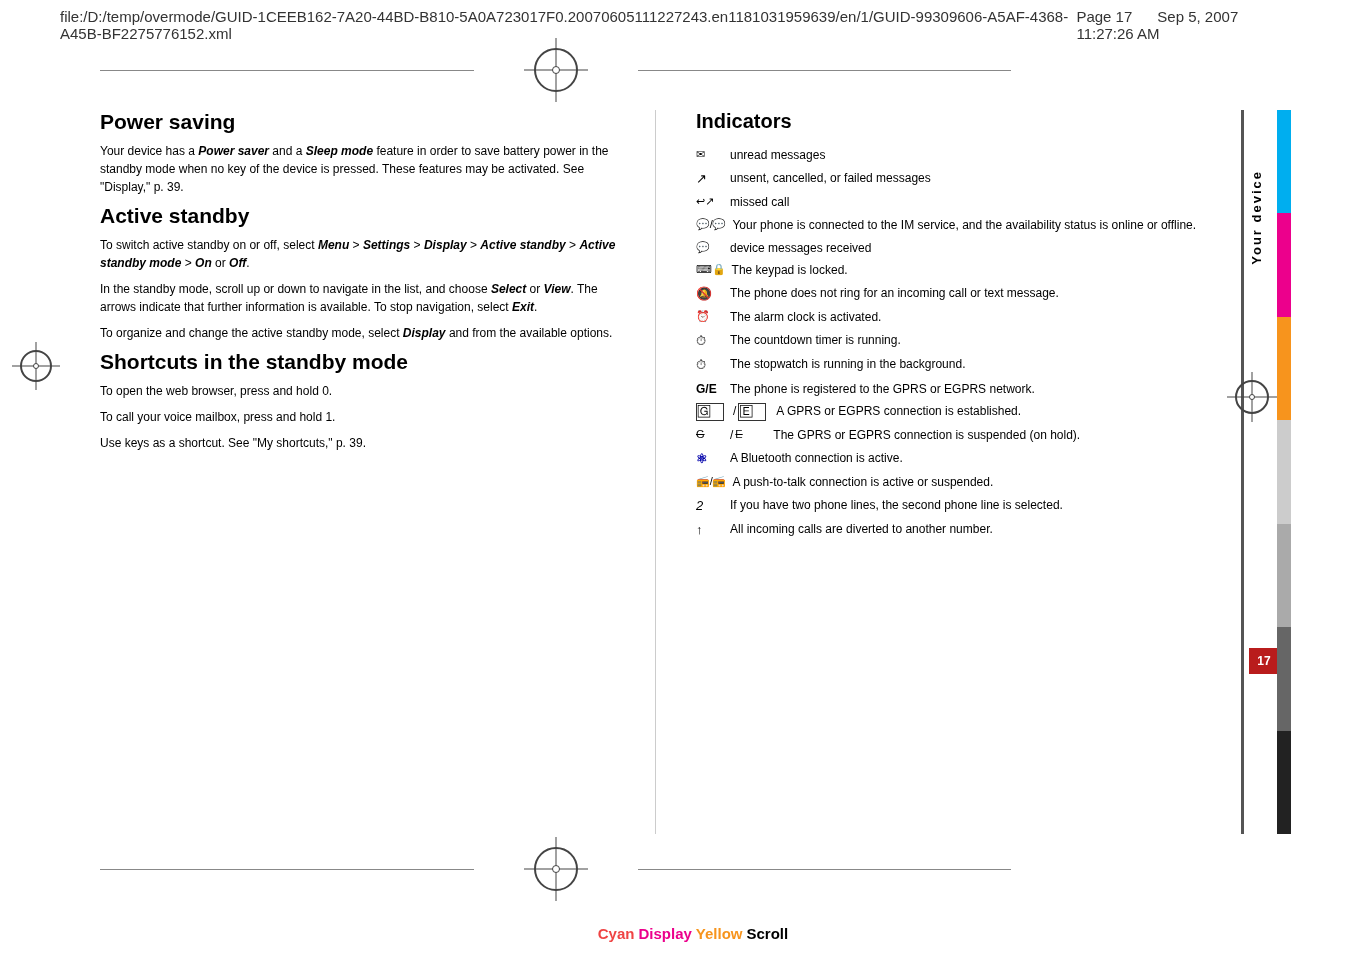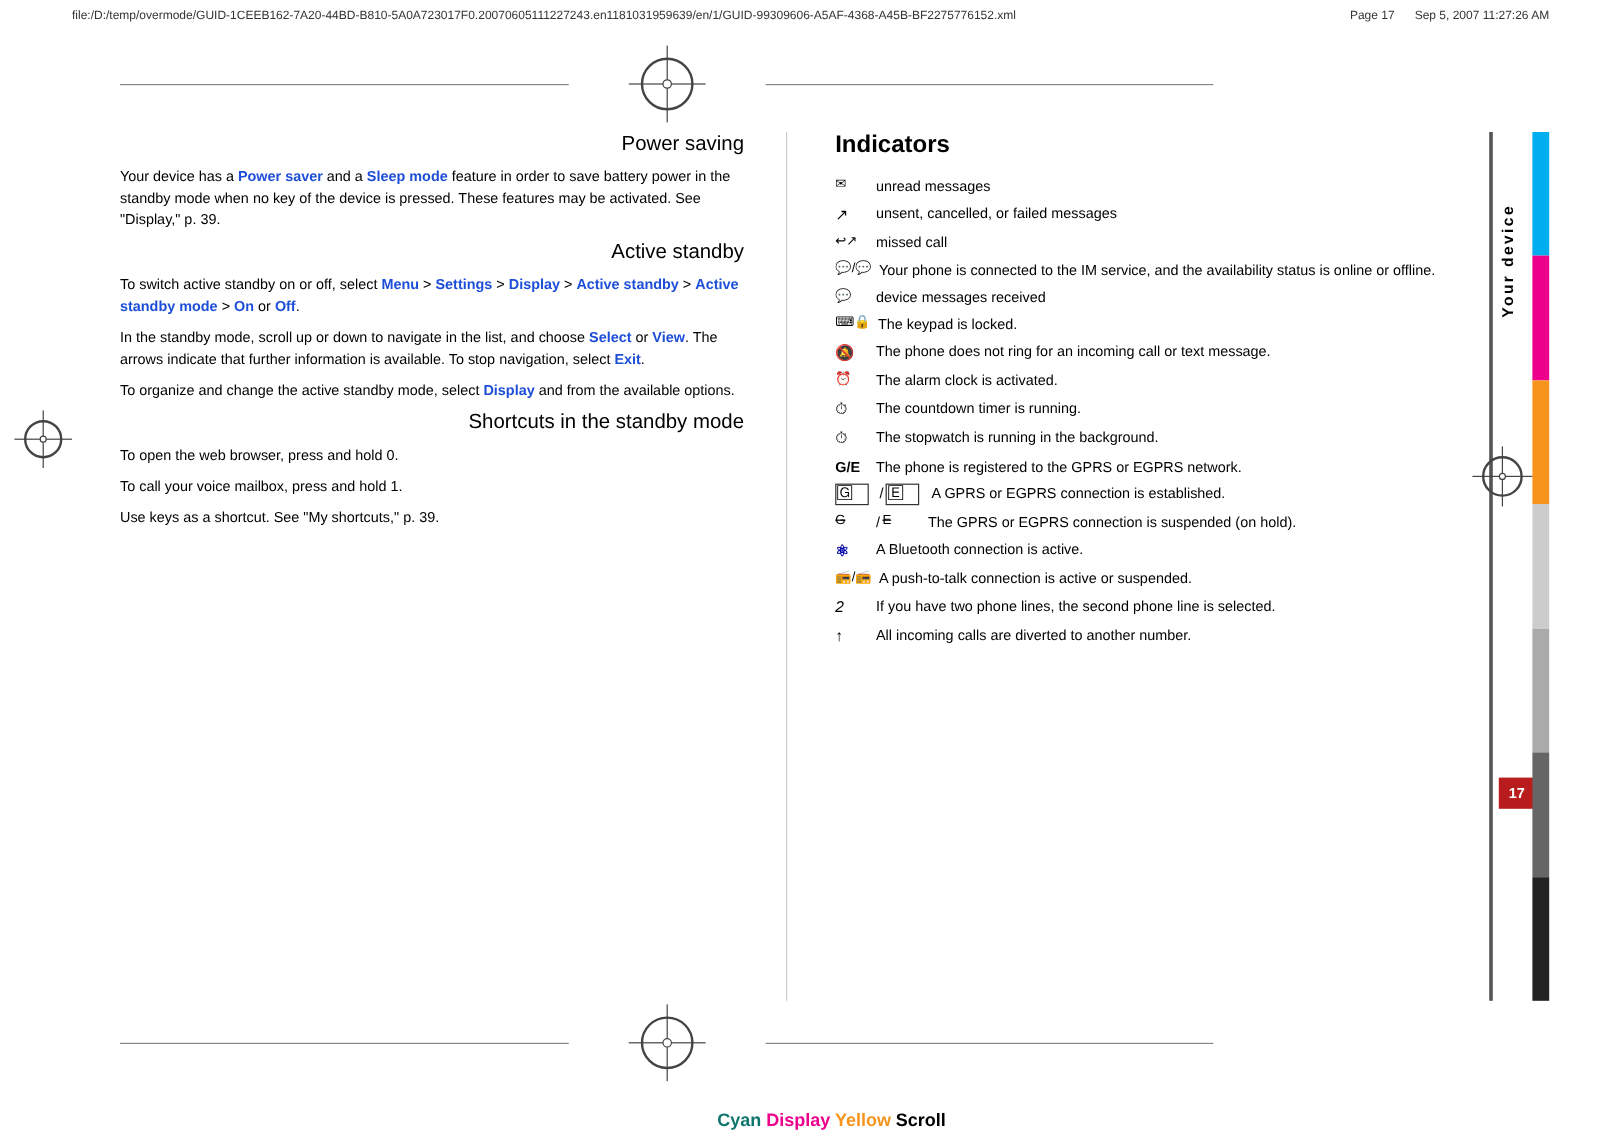--- a/index.html
+++ b/index.html
@@ -13,61 +13,61 @@
       overflow: hidden;
       position: relative;
     }
 
     
     .file-path-bar {
       position: absolute;
       top: 8px;
       left: 60px;
       right: 60px;
-      font-size: 10px;
+      font-size: 15px;
       color: #333;
       display: flex;
       justify-content: space-between;
     }
 
     
     .section-title {
-      font-size: 17px;
-      font-weight: normal;
+      font-size: 21px;
+      font-weight: bold;
       margin-bottom: 8px;
       margin-top: 16px;
-      text-align: right;
     }
 
     .section-title:first-child {
       margin-top: 0;
     }
 
     
     .body-text {
       font-size: 12px;
       line-height: 1.5;
       margin-bottom: 8px;
     }
 
     
     .link-blue {
-      color: #1d4ed8;
+      color: #000000;
       font-weight: bold;
+      font-style: italic;
     }
 
     .indicator-row {
       display: flex;
       align-items: flex-start;
       margin-bottom: 6px;
       font-size: 12px;
       line-height: 1.4;
     }
 
-    .color-cyan { color: #0f766e; margin-left: 35px; }
+    .color-cyan { color: #ef4444; margin-left: 35px; }
     .color-magenta { color: #ec008c; }
     .color-yellow { color: #f7941d; }
     .color-black { color: #000000; }
 
     .indicator-symbol {
       min-width: 28px;
       margin-right: 6px;
       font-size: 11px;
     }
   </style>

